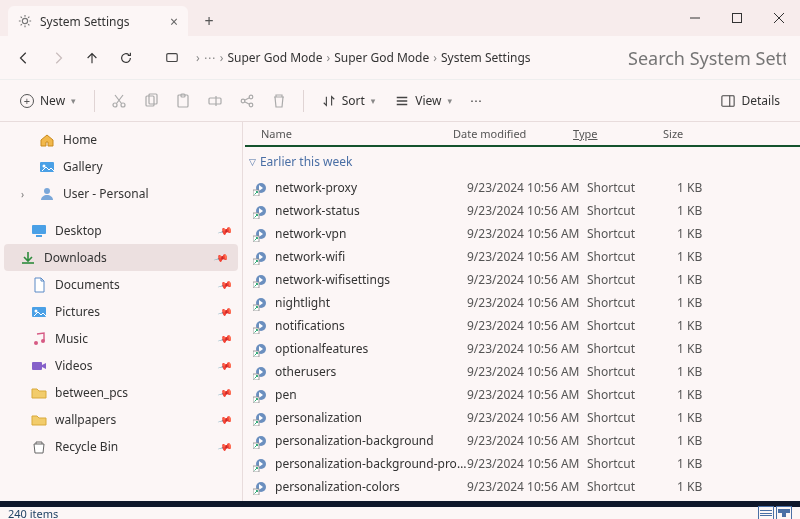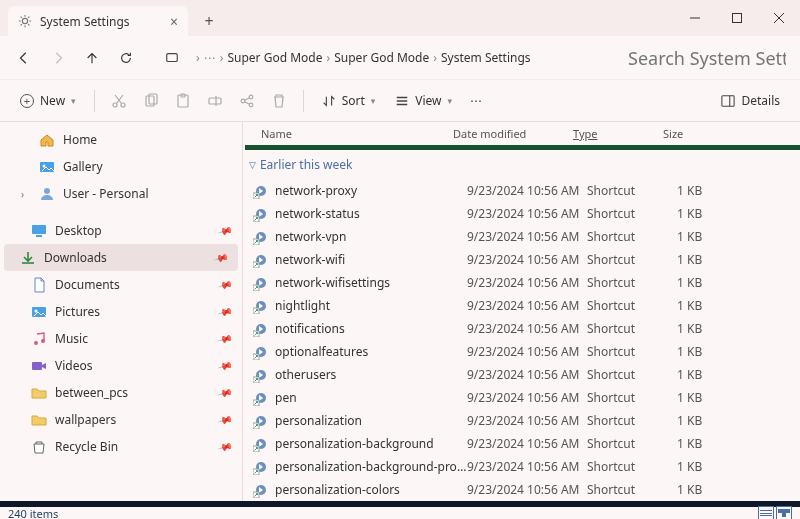--- a/index.html
+++ b/index.html
@@ -39,21 +39,21 @@
 .sbitem.sel { background: #ece0e0; border-radius: 4px; margin: 0 4px; padding-left: 16px; }
 .sbitem.root { padding-left: 10px; }
 .sbitem .chev { font-size: 10px; color: #777; width: 10px; }
 .sbitem .ico { width: 16px; height: 16px; display:flex; align-items:center; justify-content:center; }
 .sbitem .pin { margin-left: auto; color: #999; font-size: 10px; transform: rotate(30deg); }
 .sbsep { height: 10px; }
 
 .splitter { width: 3px; background: #fcf6f6; cursor: ew-resize; border-left:1px solid #e8dcdc; }
 
 .filelist { flex: 1; overflow-y: auto; font-size: 12px; position: relative; }
-.filehdr { display: flex; padding: 4px 8px; color: #555; font-size: 11px; border-bottom: 5px solid #14532d; position: sticky; top:0; background:#fcf6f6; }
+.filehdr { display: flex; padding: 4px 8px; color: #555; font-size: 11px; border-bottom: 2px solid #14532d; position: sticky; top:0; background:#fcf6f6; }
 .col-name { flex: 0 0 200px; padding-left: 8px; }
 .col-date { flex: 0 0 120px; }
 .col-type { flex: 0 0 90px; text-decoration: underline; }
 .col-size { flex: 0 0 60px; }
 .grouphdr { color: #4a6fa5; padding: 6px 8px 6px 4px; cursor: pointer; display:flex; align-items:center; gap:4px; font-size:12px; }
 .grouphdr .tri { font-size: 9px; }
 .row { display: flex; align-items: center; padding: 3px 8px; cursor: pointer; }
 .row .ficon { width: 16px; height: 16px; margin-right: 6px; display:flex; }
 .row .fname { flex: 0 0 192px; color: #333; white-space: nowrap; overflow: hidden; text-overflow: ellipsis; }
 .row .fdate { flex: 0 0 120px; color: #555; }

